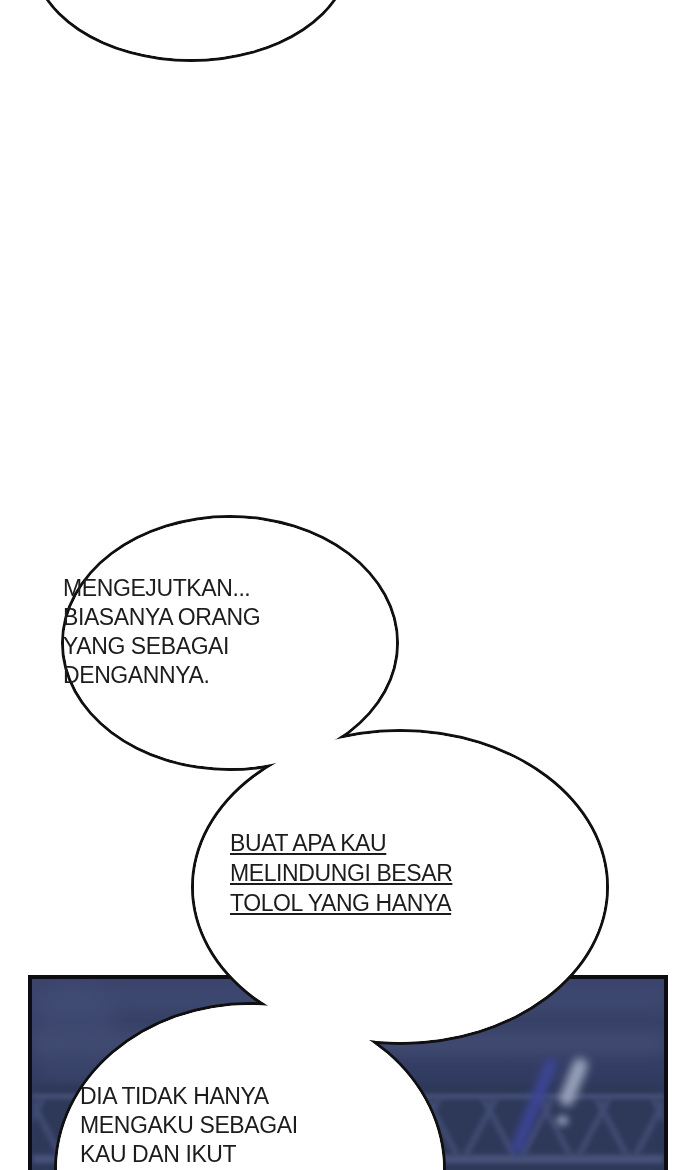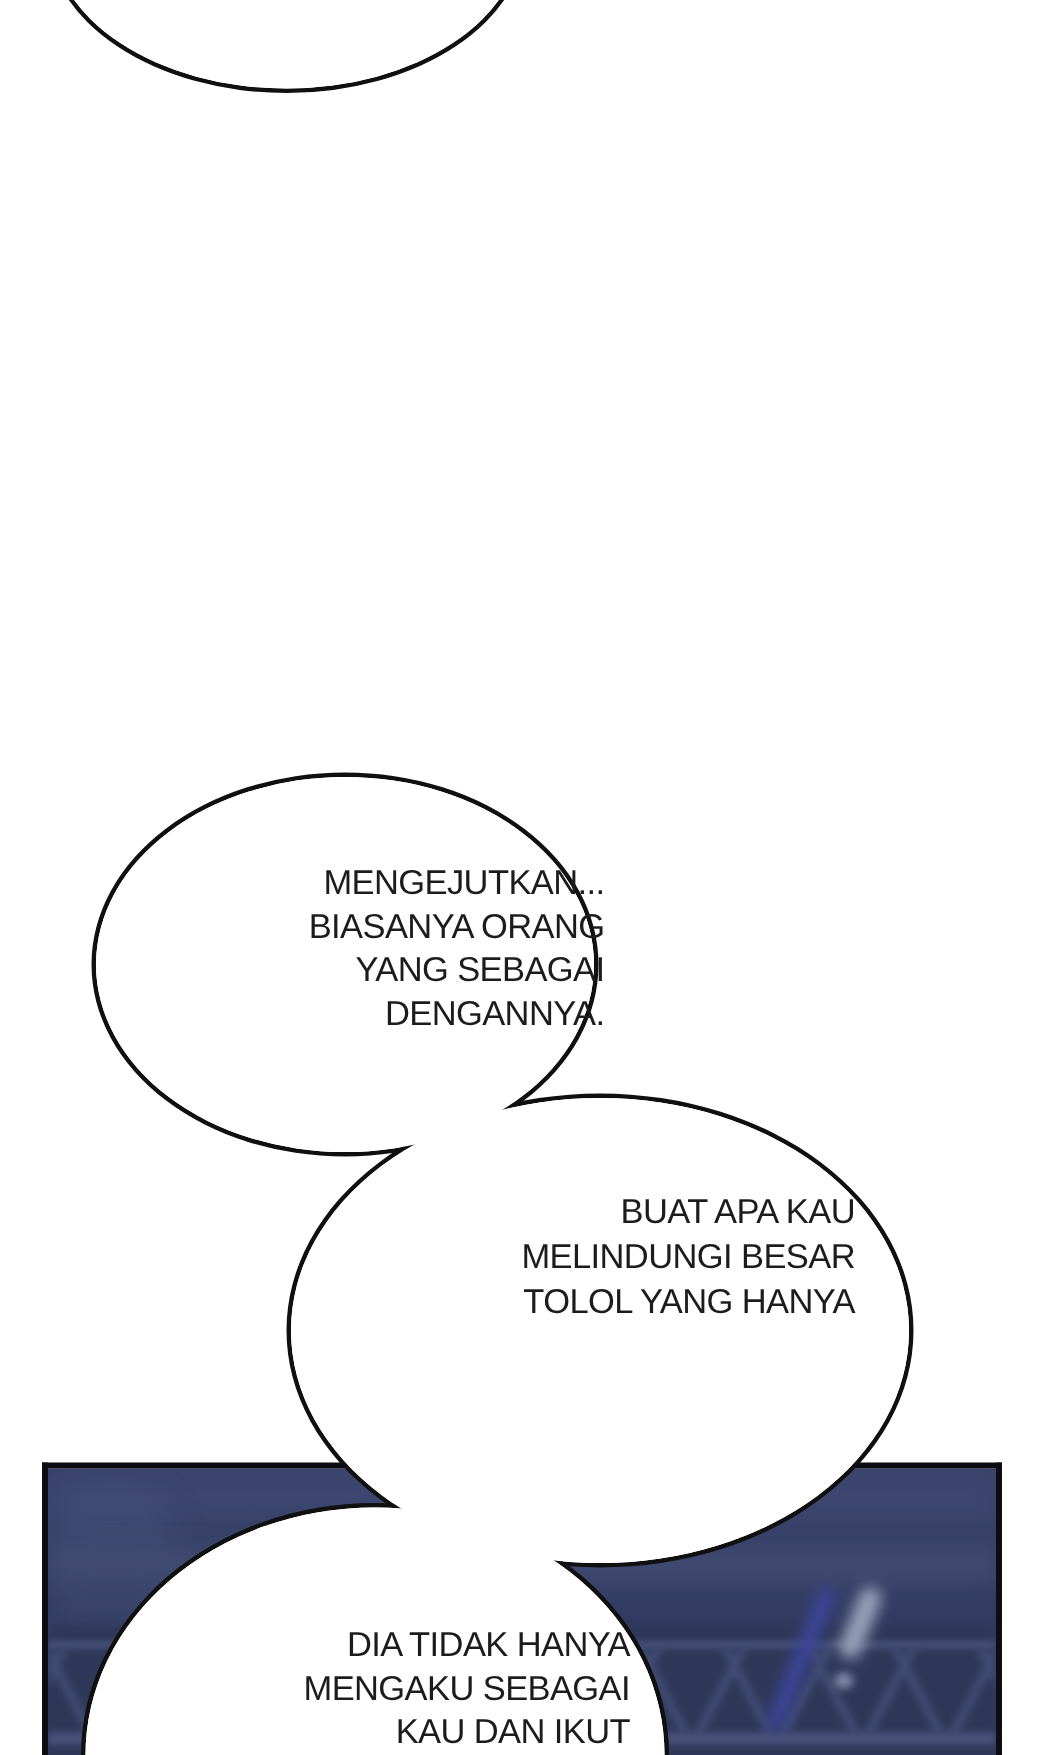--- a/index.html
+++ b/index.html
@@ -22,25 +22,25 @@
   .b0f { left:34px;  top:-149px; width:314px; height:208px; }
   .b1  { left:61px;  top:515px;  width:338px; height:256px; }
   .b1f { left:64px;  top:518px;  width:332px; height:250px; }
   .b2  { left:191px; top:729px;  width:418px; height:316px; }
   .b2f { left:194px; top:732px;  width:412px; height:310px; }
   .b3  { left:54px;  top:1002px; width:392px; height:336px; }
   .b3f { left:57px;  top:1005px; width:386px; height:330px; }
 
   
   .speech {
-    position:absolute; z-index:4; text-align:right; color:#1c1c1c;
+    position:absolute; z-index:4; text-align:left; color:#1c1c1c;
     font-size:23px; line-height:29px; letter-spacing:-0.4px; font-weight:400;
   }
   .t1 { left:63px;  top:574px;  width:340px; }
-  .t2 { left:230px; top:792px;  width:340px; line-height:30px; }
+  .t2 { left:230px; top:828px;  width:340px; line-height:30px;text-decoration:underline; }
   .t3 { left:80px;  top:1082px; width:340px; }
 
   
   .panel {
     position:absolute; left:28px; top:975px; width:640px; height:200px;
     z-index:1; overflow:hidden;
     border:4px solid #0c0c12; border-bottom:none;
     background:linear-gradient(180deg,#3a446b 0%, #353f65 35%, #313b61 55%, #2d3759 100%);
   }
   .panel .tex { position:absolute; }

